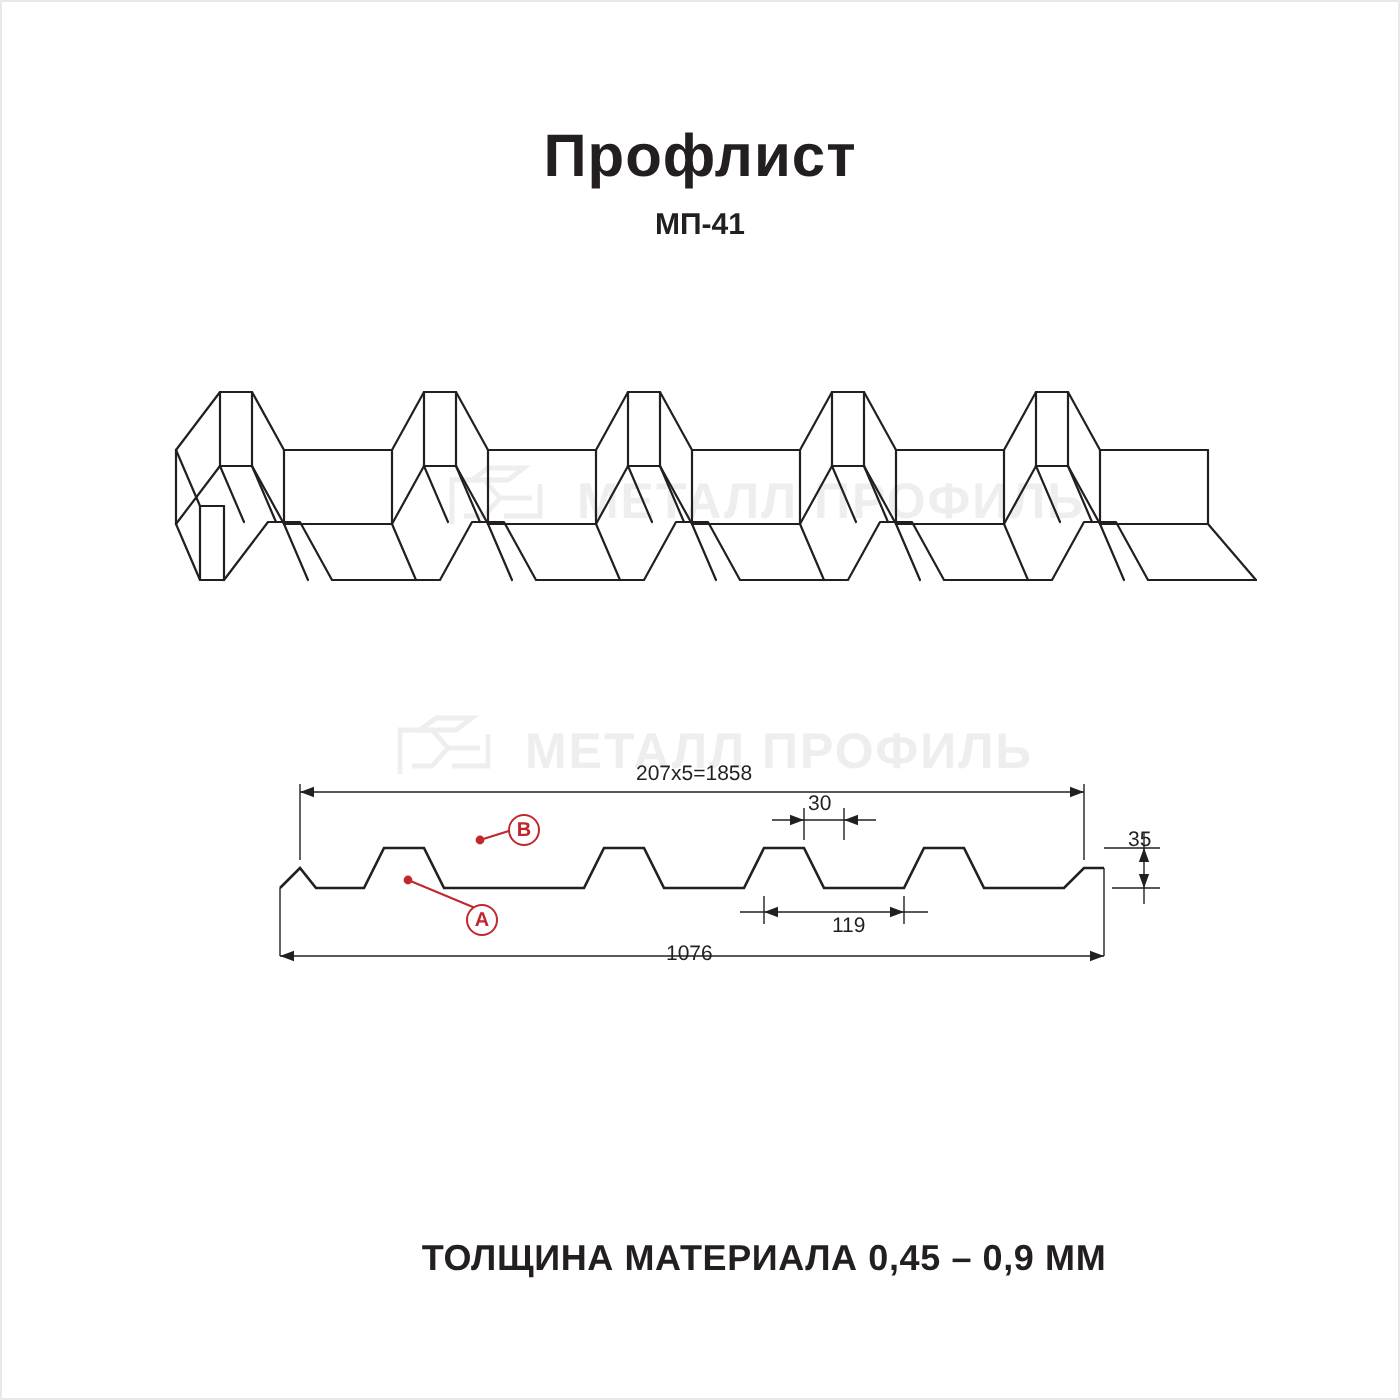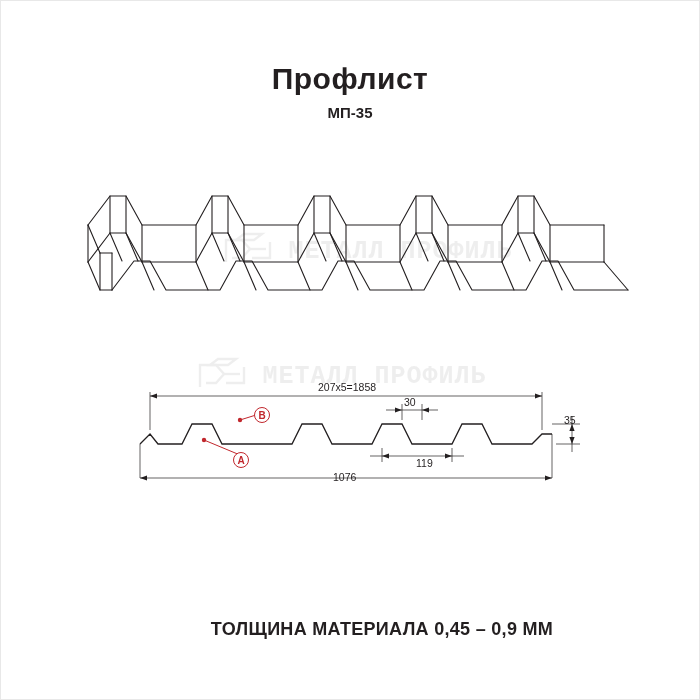--- a/index.html
+++ b/index.html
@@ -68,21 +68,21 @@
   }
   .wm {
     position: absolute;
     opacity: 0.30;
     pointer-events: none;
     user-select: none;
   }
   .wm-1 { left: 222px; top: 232px; }
   .wm-2 { left: 196px; top: 357px; }
   .wm-text {
-    font-family: Liberation Mono, monospace;
+    font-family: Liberation Sans, sans-serif;
     font-size: 25px;
     font-weight: bold;
     color: #c9c9c9;
     letter-spacing: 1px;
     white-space: nowrap;
     display: inline-block;
     vertical-align: middle;
   }
   .wm-logo {
     display: inline-block;
@@ -111,21 +111,21 @@
   }
 </style>
 </head>
 <body>
 
 <div id="page">
 
   <div class="frame-border"></div>
 
   <div class="title">Профлист</div>
-  <div class="subtitle">МП-35</div>
+  <div class="subtitle">МП-41</div>
 
   <div class="wm wm-1">
     <span class="wm-logo">
       <svg width="54" height="34" viewBox="0 0 54 34" fill="none" stroke="#c9c9c9" stroke-width="2.4">
         <path d="M4 30 L4 8 L20 8 L28 17 L20 26 L10 26"></path>
         <path d="M28 17 L44 17"></path>
         <path d="M14 8 L22 2 L40 2 L32 8 Z"></path>
         <path d="M30 26 L48 26 L48 10"></path>
       </svg>
     </span>

